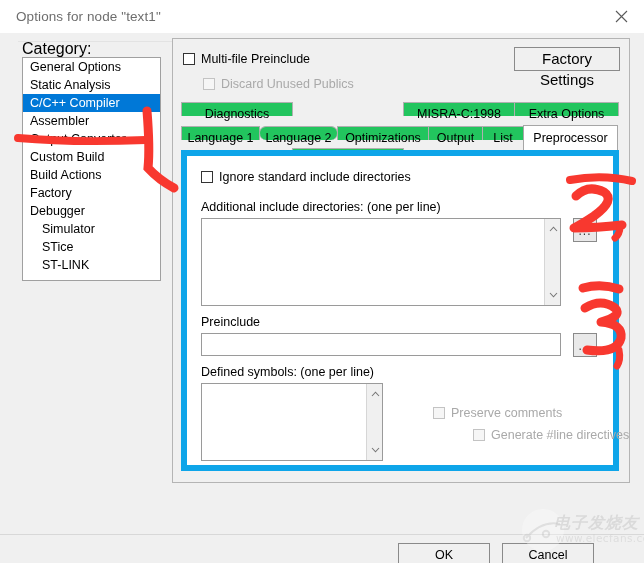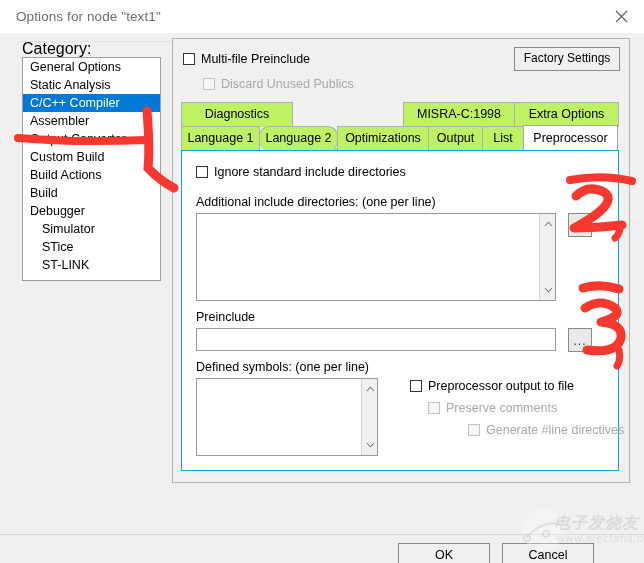--- a/index.html
+++ b/index.html
@@ -50,49 +50,49 @@
 
   
   .panel{
     position:absolute;left:172px;top:38px;width:456px;height:443px;
     background:#f0f0f0;border:1px solid #b4b4b4;
   }
 
   .factory-btn{
     position:absolute;right:9px;top:8px;width:104px;height:22px;
     background:#f0f0f0;border:1px solid #8a8a8a;
-    font-size:12px;color:#000;text-align:center;line-height:21px;cursor:default;
+    font-size:15px;color:#000;text-align:center;line-height:21px;cursor:default;
     font-family:"Liberation Sans",sans-serif;
   }
 
   
   .cb-row{position:absolute;display:flex;align-items:center;white-space:nowrap;cursor:default;}
   .cb{
     width:12px;height:12px;border:1px solid #333;background:#fff;
     display:inline-block;flex:0 0 auto;box-sizing:border-box;
   }
   .cb.dis{border-color:#c3c3c3;background:#f6f6f6;}
   .cb-txt{margin-left:6px;font-size:12.5px;color:#000;}
   .cb-txt.dis{color:#a9a9a9;}
 
   
   .tabs{position:absolute;left:8px;top:63px;width:438px;}
   .tabrow{display:flex;height:24px;}
   .tab{
-    height:25px;line-height:23px;text-align:center;font-size:12.5px;color:#000;
-    background:#bef264;border:1px solid #b0b0b0;border-bottom:none;
+    height:14px;line-height:23px;text-align:center;font-size:12.5px;color:#000;
+    background:#22c55e;border:1px solid #b0b0b0;border-bottom:none;
     margin-right:-1px;box-sizing:border-box;cursor:default;white-space:nowrap;
   }
   .tab.active{
     background:#ffffff;position:relative;z-index:5;height:25px;line-height:24px;
     margin-top:-1px;border-color:#a6a6a6;
   }
   .tabpanel{
     position:absolute;left:8px;top:111px;width:438px;height:321px;
-    background:#ffffff;border:1px solid #0ea5e9;box-sizing:border-box;
+    background:#ffffff;border:6px solid #0ea5e9;box-sizing:border-box;
   }
 
   
   .fld-label{position:absolute;font-size:12.5px;color:#000;white-space:nowrap;}
   .txtarea{
     position:absolute;background:#ffffff;border:1px solid #9a9a9a;box-sizing:border-box;
   }
   .sbar{
     position:absolute;right:0;top:0;width:16px;height:100%;
     background:#f0f0f0;border-left:1px solid #d6d6d6;box-sizing:border-box;
@@ -161,21 +161,21 @@
 
   <div class="cat-label">Category:</div>
   <div class="cat-list" id="cat-list">
       <div class="cat-item">General Options</div>
       <div class="cat-item">Static Analysis</div>
       <div class="cat-item selected">C/C++ Compiler</div>
       <div class="cat-item">Assembler</div>
       <div class="cat-item">Output Converter</div>
       <div class="cat-item">Custom Build</div>
       <div class="cat-item">Build Actions</div>
-      <div class="cat-item">Build</div>
+      <div class="cat-item">Factory</div>
       <div class="cat-item">Debugger</div>
       <div class="cat-item indent">Simulator</div>
       <div class="cat-item indent">STice</div>
       <div class="cat-item indent">ST-LINK</div>
     </div>
 
   <div class="panel">
 
     <div class="factory-btn">Factory Settings</div>
 
@@ -247,24 +247,20 @@
               </svg>
           </div>
           <div class="sb-arrow dn">
             <svg width="9" height="6" viewBox="0 0 9 6">
                 <path d="M1 1 L4.5 4.8 L8 1" stroke="#767676" stroke-width="1.1" fill="none"></path>
               </svg>
           </div>
         </div>
       </div>
 
-      <div class="cb-row" style="left:228px;top:228px;">
-        <span class="cb"></span>
-        <span class="cb-txt">Preprocessor output to file</span>
-      </div>
 
       <div class="cb-row" style="left:246px;top:250px;">
         <span class="cb dis"></span>
         <span class="cb-txt dis">Preserve comments</span>
       </div>
 
       <div class="cb-row" style="left:246px;top:272px;padding-left:40px;">
         <span class="cb dis"></span>
         <span class="cb-txt dis">Generate #line directives</span>
       </div>

